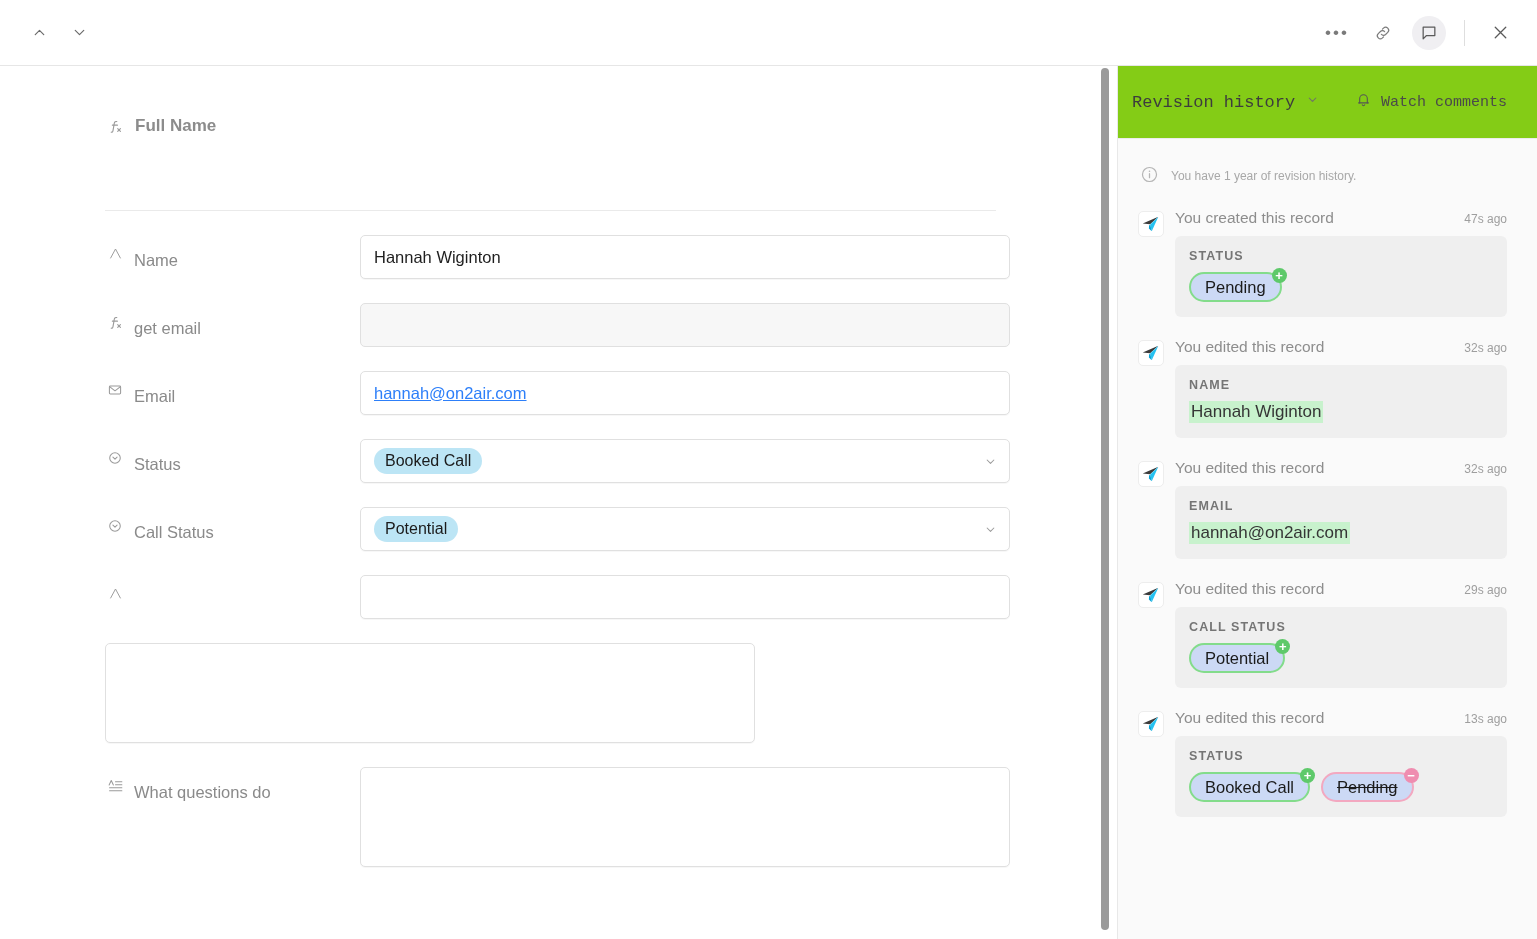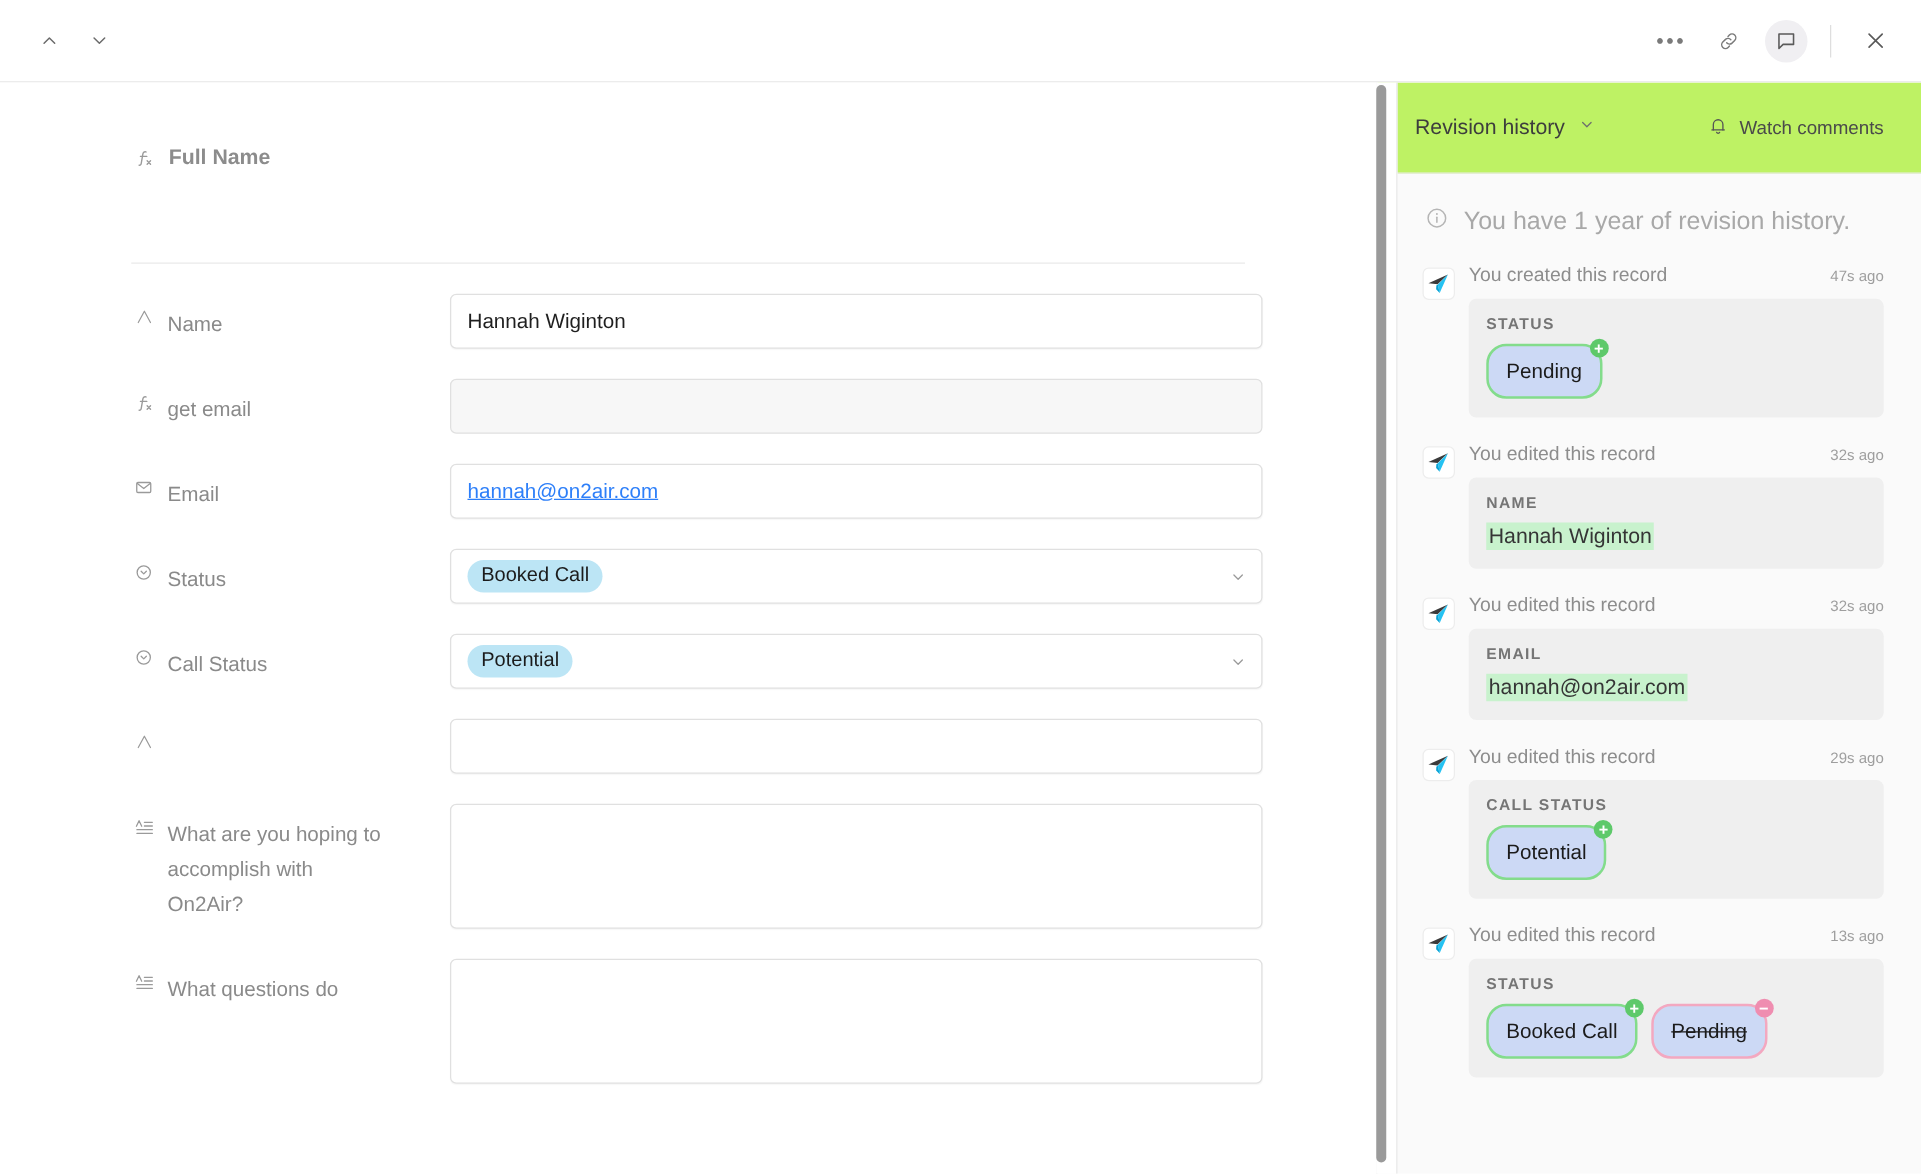--- a/index.html
+++ b/index.html
@@ -135,35 +135,36 @@
     border-left: 1px solid #e6e6e6;
     display: flex; flex-direction: column;
     min-width: 0;
     overflow: hidden;
   }
   .rev-header {
     height: 73px; flex: 0 0 73px;
     display: flex; align-items: center;
     padding: 0 30px;
     border-bottom: 1px solid #ececec;
-    background: #bef264;
+    background: #84cc16;
+    font-family: Liberation Mono, monospace;
   }
   .rev-title {
     display: flex; align-items: center; gap: 10px;
     font-size: 17px; color: #3d3d3d; cursor: pointer;
   }
   .watch {
     margin-left: auto;
     display: flex; align-items: center; gap: 9px;
     font-size: 15px; color: #4a4a4a; cursor: pointer;
   }
   .rev-note {
     display: flex; align-items: center; gap: 12px;
     padding: 26px 30px 22px 38px;
-    font-size: 20px; color: #a8a8a8;
+    font-size: 12px; color: #a8a8a8;
   }
 
   .rev-list { padding: 0 30px 0 36px; }
   .rev-item { display: flex; gap: 11px; margin-bottom: 21px; }
   .avatar {
     width: 26px; height: 26px; flex: 0 0 26px;
     border-radius: 5px; background: #ffffff;
     border: 1px solid #ededed;
     display: flex; align-items: center; justify-content: center;
     margin-top: 2px;
@@ -187,21 +188,21 @@
   .hl-text {
     display: inline-block;
     background: #c8f2cd;
     font-size: 17px; color: #353535;
     padding: 1px 2px;
   }
   .chips { display: flex; align-items: center; gap: 11px; flex-wrap: wrap; }
   .chipwrap { position: relative; display: inline-flex; }
   .chip {
     display: inline-flex; align-items: center;
-    height: 44px; border-radius: 16px;
+    height: 30px; border-radius: 16px;
     padding: 0 14px;
     font-size: 16.5px; color: #1b1b1b;
     background: #ccd9f5;
     border: 2px solid transparent;
     white-space: nowrap;
   }
   .chip.added { border-color: #83dc8b; background: #ccd9f5; }
   .chip.removed { border-color: #f3a8c0; background: #ccd9f5; text-decoration: line-through; }
   .badge {
     position: absolute; top: -4px; right: -5px;
@@ -376,29 +377,20 @@
                   <path d="M3.5 16L10 4l6.5 12" stroke="#9a9a9a" stroke-width="1.3" stroke-linecap="round" stroke-linejoin="round"></path>
                 </svg>
               </span>
             </div>
             <div class="input-cell">
               <div class="txtbox"></div>
             </div>
           </div>
 
           <div class="frow">
-            <div class="label-cell">
-              <span class="ficon">
-                <svg width="17" height="17" viewBox="0 0 20 20" fill="none">
-                  <path d="M2.5 8.2L5 3l2.5 5.2" stroke="#9a9a9a" stroke-width="1.2" stroke-linecap="round" stroke-linejoin="round"></path>
-                  <path d="M10 4.5h7.5M10 8h7.5M3 11.5h14.5M3 15h14.5" stroke="#9a9a9a" stroke-width="1.2" stroke-linecap="round"></path>
-                </svg>
-              </span>
-              <span class="label-text">What are you hoping to accomplish with On2Air?</span>
-            </div>
             <div class="input-cell">
               <div class="txtbox tall"></div>
             </div>
           </div>
 
           <div class="frow">
             <div class="label-cell">
               <span class="ficon">
                 <svg width="17" height="17" viewBox="0 0 20 20" fill="none">
                   <path d="M2.5 8.2L5 3l2.5 5.2" stroke="#9a9a9a" stroke-width="1.2" stroke-linecap="round" stroke-linejoin="round"></path>

